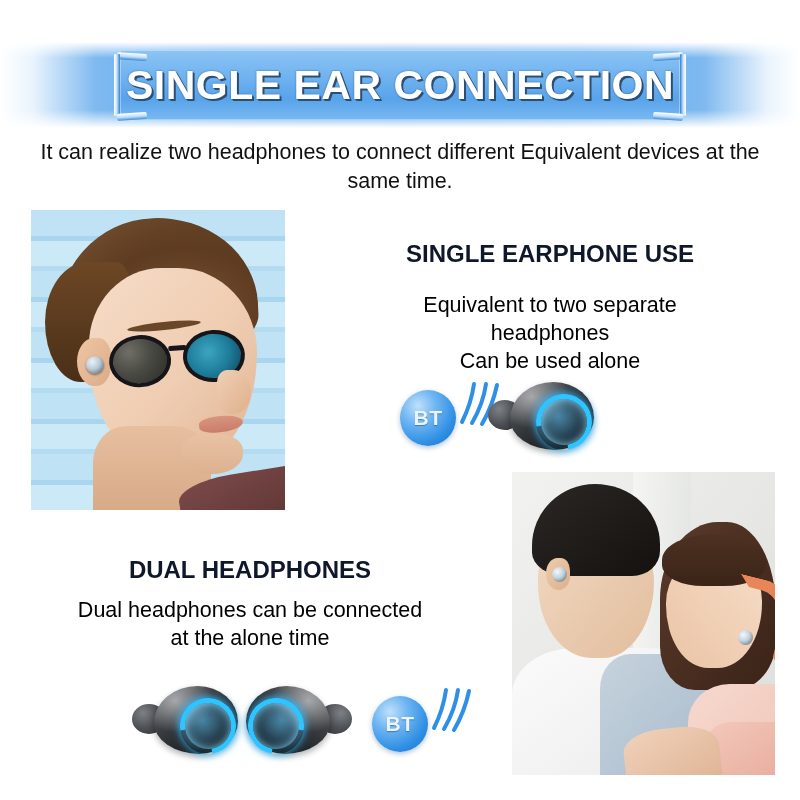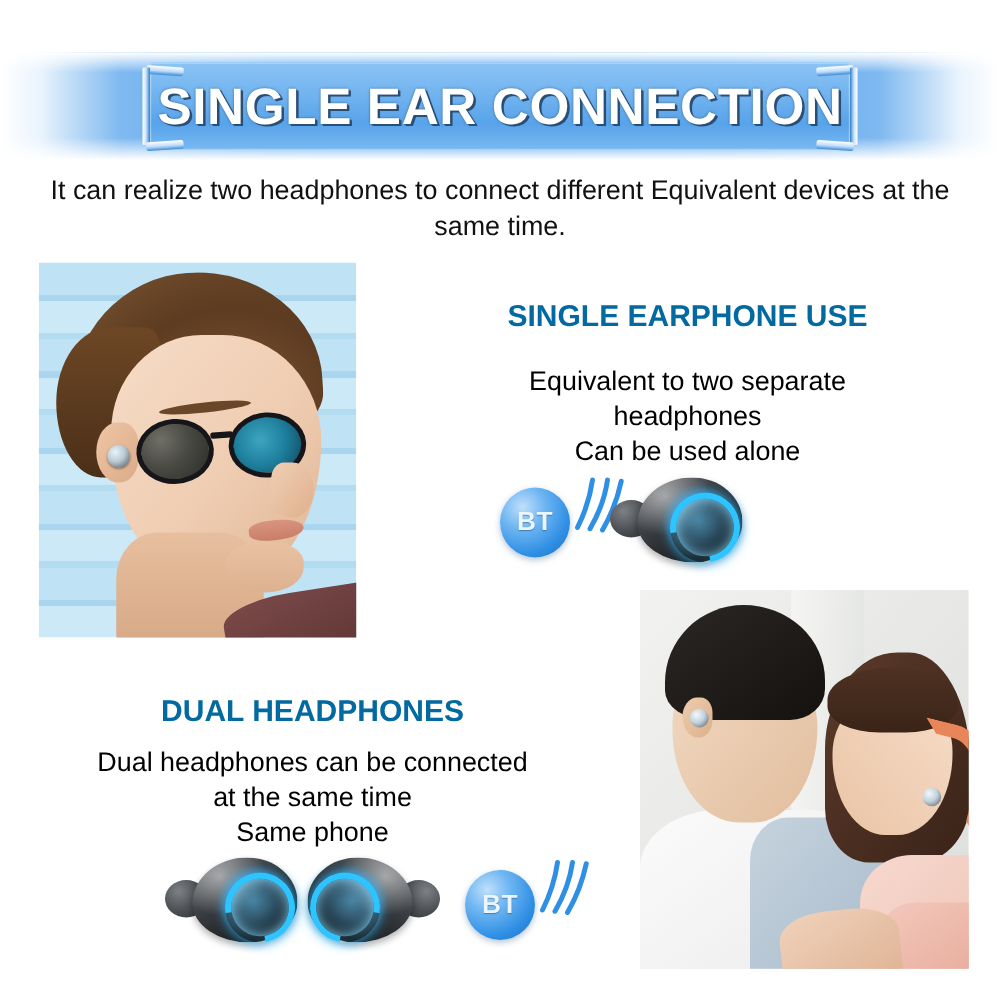--- a/index.html
+++ b/index.html
@@ -370,21 +370,21 @@
     transform: rotate(-6deg);
   }
 
   
   .sect-head {
     position: absolute;
     font-size: 24px;
     font-weight: bold;
     text-align: center;
     white-space: nowrap;
-    color: #0369a1;
+    color: #0f172a;
   }
   .sect-body {
     position: absolute;
     font-size: 21.5px;
     line-height: 28px;
     text-align: center;
     color: #000;
   }
   #single-head { left: 330px; top: 240px; width: 440px; }
   #single-body { left: 330px; top: 291px; width: 440px; }
@@ -533,22 +533,21 @@
   <div class="w-body"></div>
   <div class="w-top"></div>
   <div class="w-hook"></div>
   <div class="w-bud"></div>
   <div class="m-arm"></div>
 </div>
 
 <div class="sect-head" id="dual-head">DUAL HEADPHONES</div>
 <div class="sect-body" id="dual-body">
   <div>Dual headphones can be connected</div>
-  <div>at the same time</div>
-  <div>Same phone</div>
+  <div>at the alone time</div>
 </div>
 
 <div class="gfx" id="gfx-dual">
   <div class="bud" style="left:0; top:6px; width:110px; height:80px;">
     <div class="bud-tip" style="left:0;"></div>
     <div class="bud-body" style="left:22px;"></div>
     <div class="bud-glow" style="left:42px; top:14px;"></div>
     <div class="bud-ring" style="left:48px; top:20px;"></div>
   </div>
 

